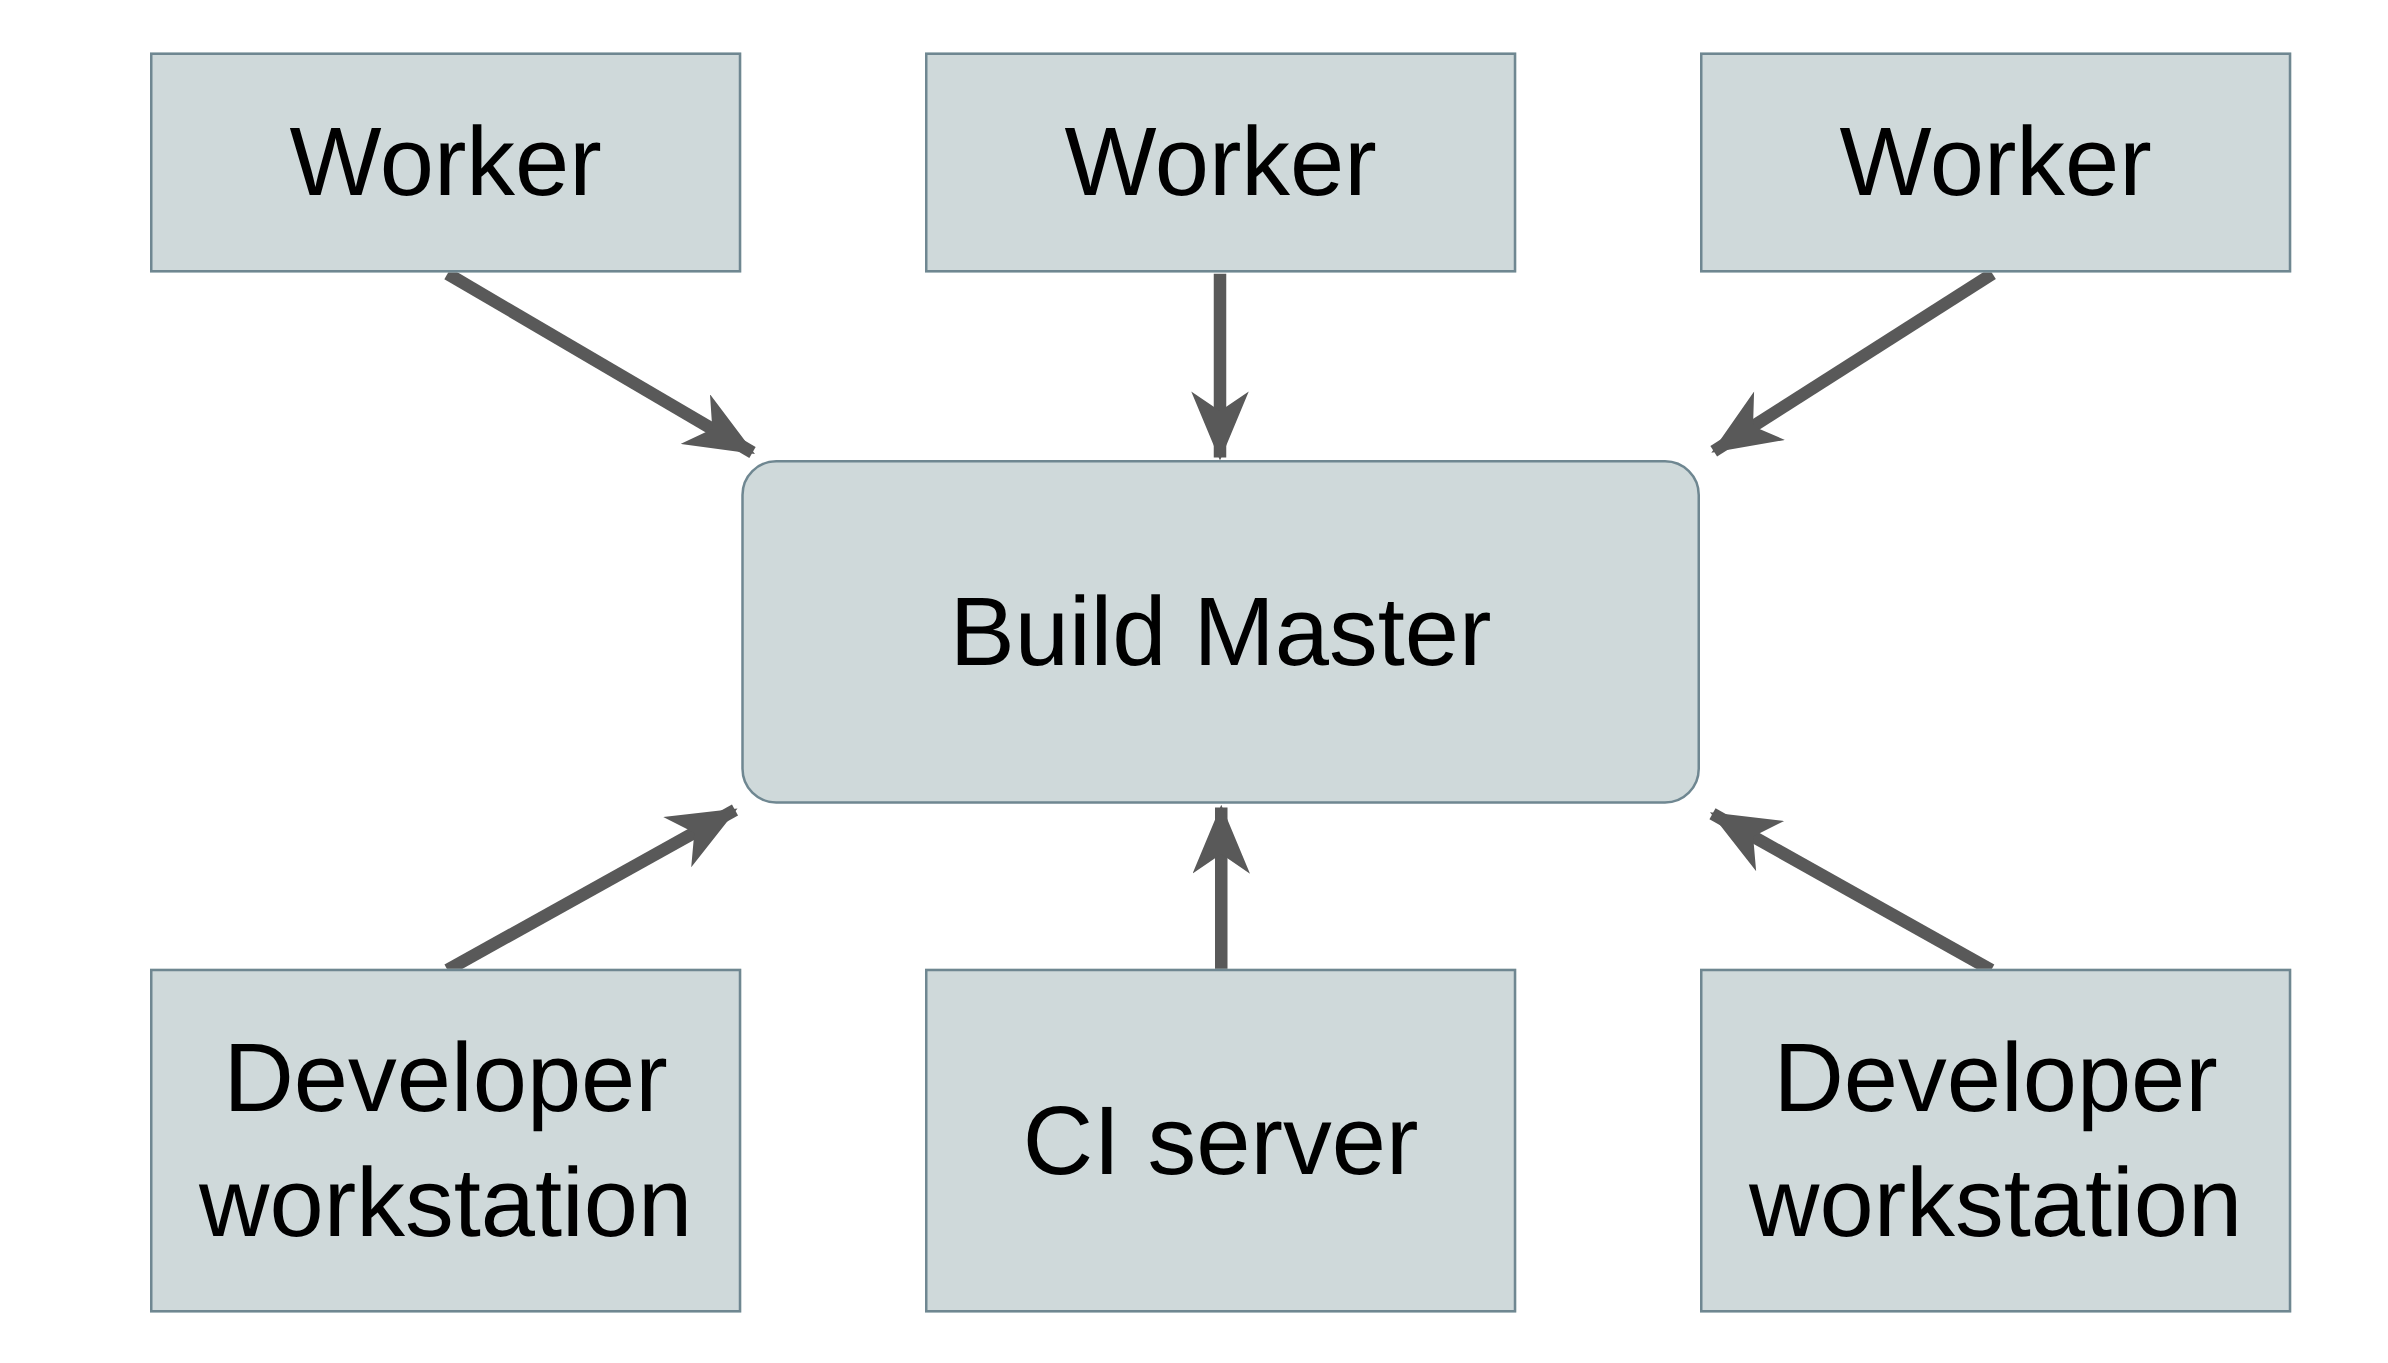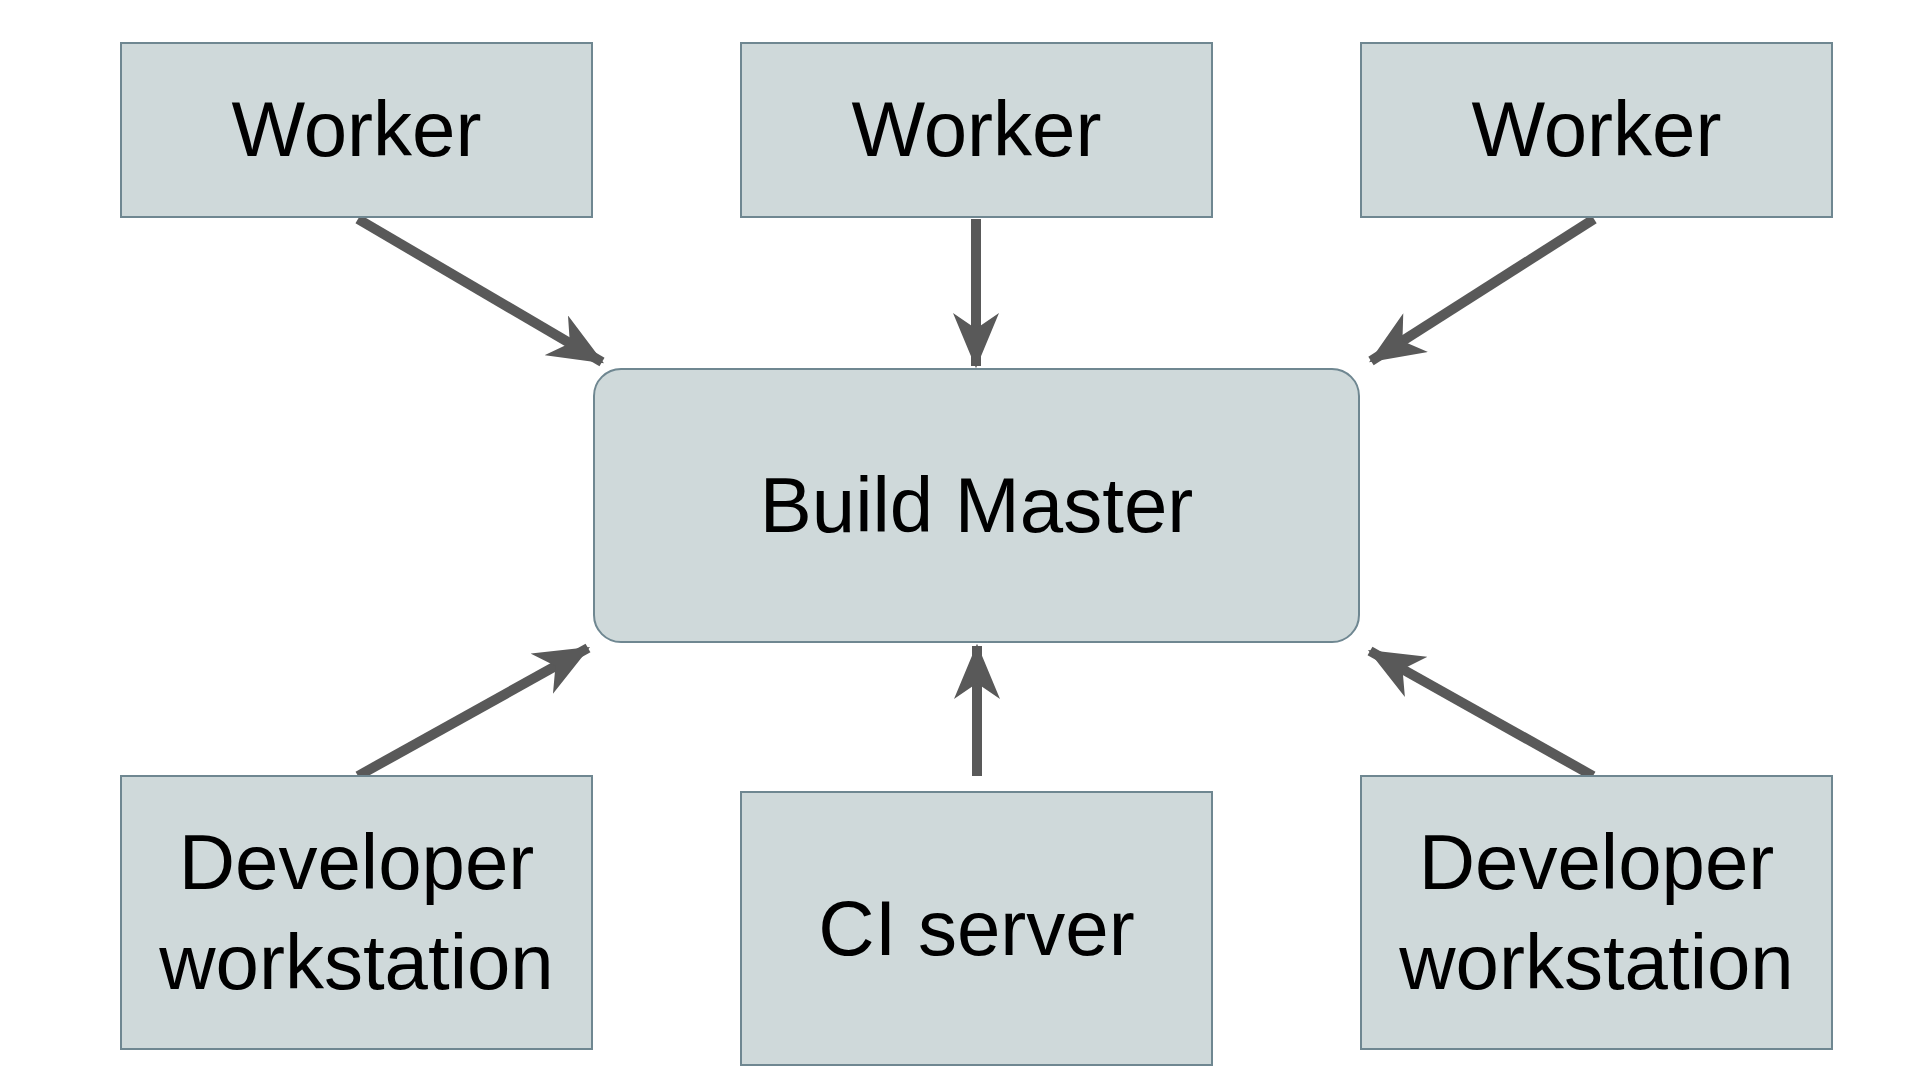--- a/index.html
+++ b/index.html
@@ -75,21 +75,21 @@
   </div>
 
   <div class="node" style="left:593px; top:368px; width:767px; height:275px;border-radius:28px;">
     <span>Build Master</span>
   </div>
 
   <div class="node" style="left:120px; top:775px; width:473px; height:275px;">
     <span>Developer workstation</span>
   </div>
 
-  <div class="node" style="left:740px; top:775px; width:473px; height:275px;margin-top:16px;">
+  <div class="node" style="left:740px; top:775px; width:473px; height:275px;">
     <span>CI server</span>
   </div>
 
   <div class="node" style="left:1360px; top:775px; width:473px; height:275px;">
     <span>Developer workstation</span>
   </div>
 
 </div>
 
 </body></html>

